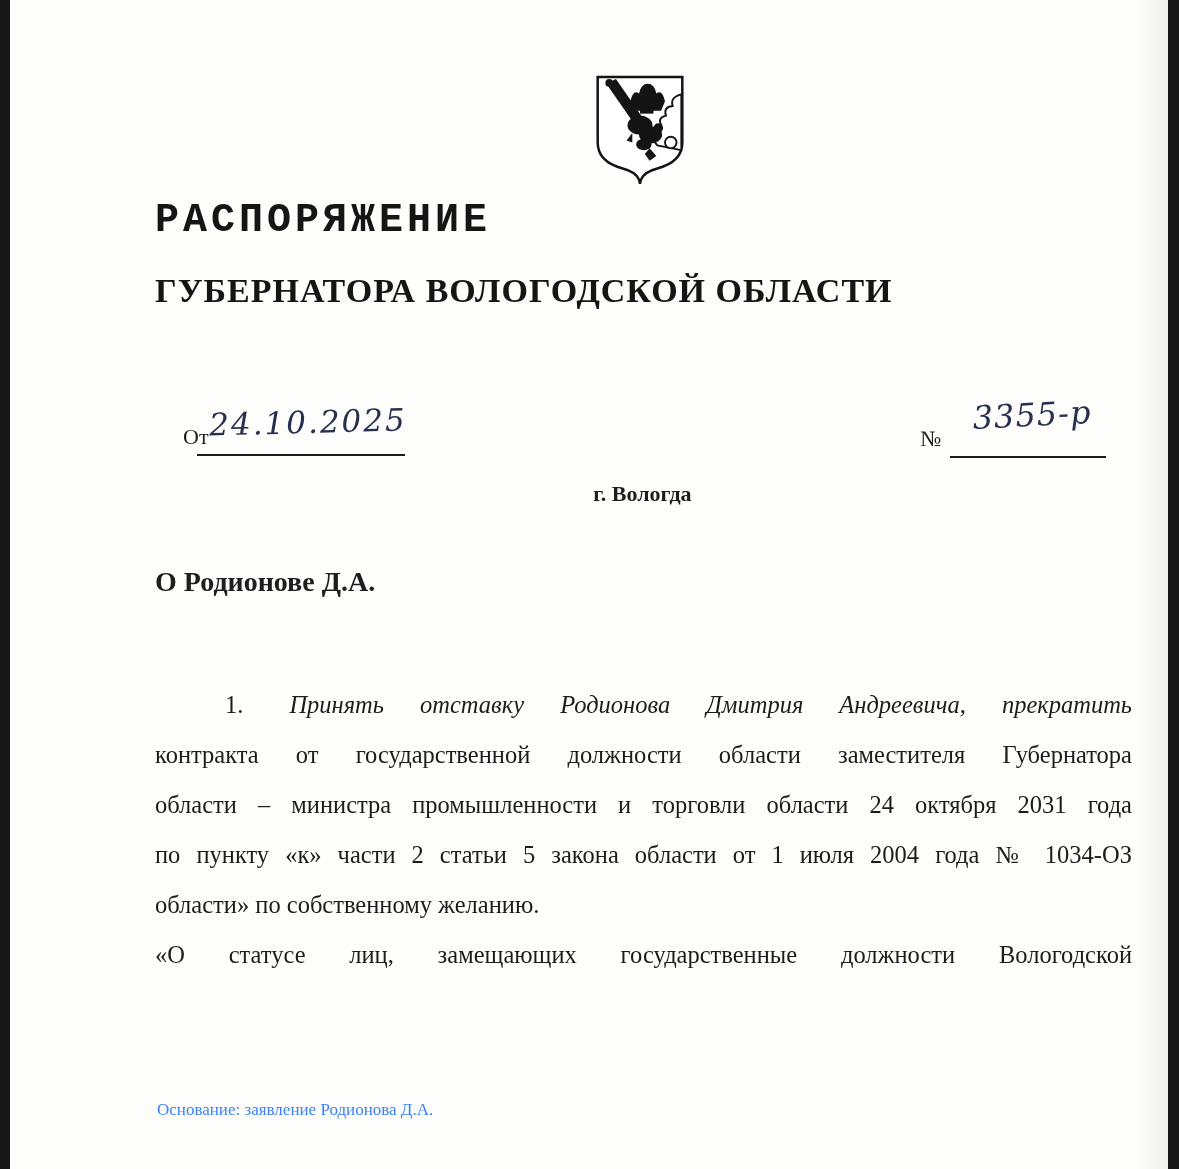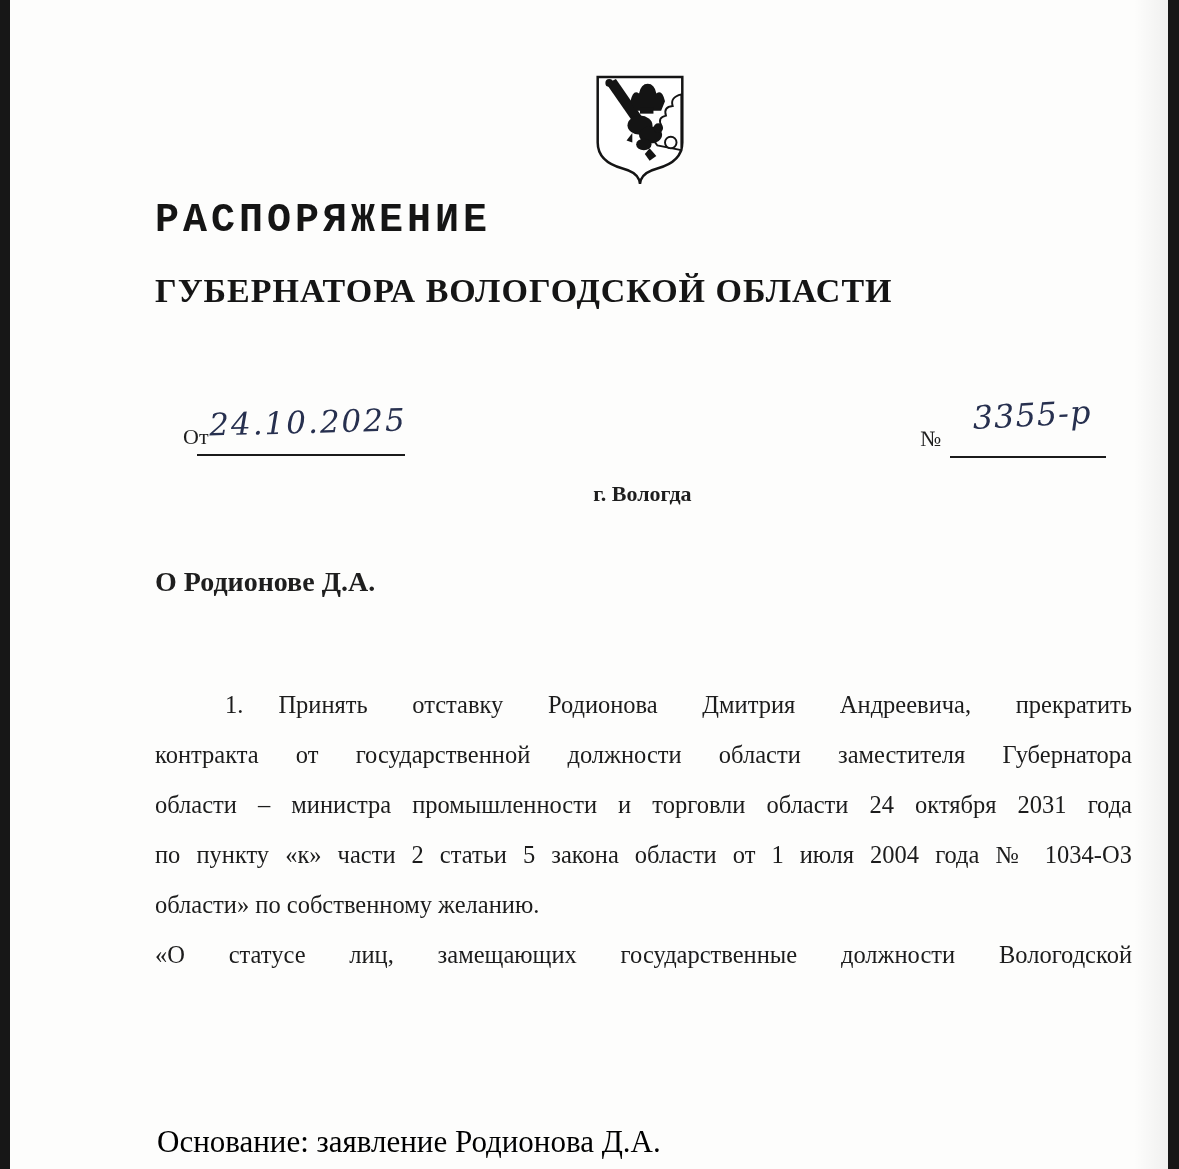--- a/index.html
+++ b/index.html
@@ -48,25 +48,25 @@
 
   .subject { position: absolute; left: 145px; top: 566px; width: 975px;
              text-align: left; font-size: 28px; font-weight: bold; }
 
   .body-text { position: absolute; left: 145px; top: 680px; width: 977px;
                font-size: 24.5px; color: #1c1c1c; }
   .body-text .line { line-height: 50px; height: 50px;
                      text-align: justify; text-align-last: justify;
                      white-space: nowrap; }
   .body-text .line.first .para-num { margin-left: 70px; }
-  .body-text .line.first .para-rest { margin-left: 35px; }
+  .body-text .line.first .para-rest { margin-left: 46px; font-style: italic; }
   .body-text .line.last { text-align-last: left; white-space: normal; }
 
-  .basis { position: absolute; left: 147px; top: 1124px; width: 900px;
-           font-size: 31px; color: #000000; }
+  .basis { position: absolute; left: 147px; top: 1100px; width: 900px;
+           font-size: 17px; color: #3b82f6; }
 </style>
 </head>
 <body>
 
 <div class="scan-edge left"></div>
 <div class="scan-edge right"></div>
 
 <div class="page">
 
   <div class="coat">

